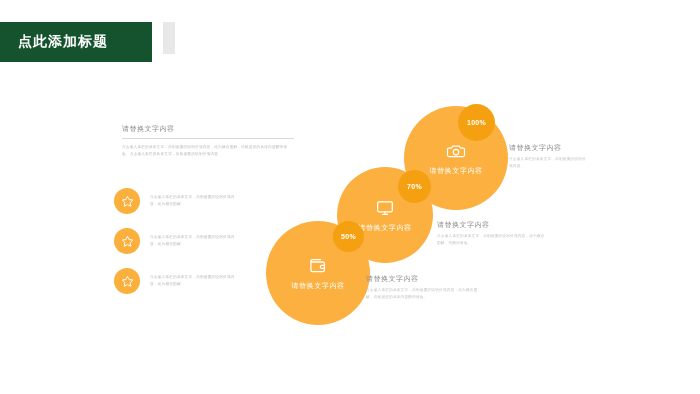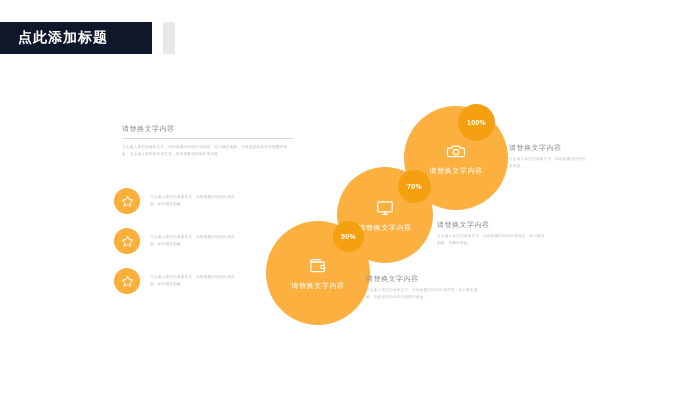--- a/index.html
+++ b/index.html
@@ -8,22 +8,22 @@
     background:#ffffff;
     font-family:"Liberation Sans","DejaVu Sans",sans-serif;
     overflow:hidden;
     position:relative;
   }
   .slide{position:absolute;inset:0;background:#fff;}
 
   
   .title-bar{
     position:absolute;left:0;top:22px;
-    width:152px;height:32px;
-    background:#0f172a;
+    width:152px;height:40px;
+    background:#14532d;
     display:flex;align-items:center;
   }
   .title-text{
     margin-left:18px;
     color:#ffffff;
     font-size:14px;
     font-weight:bold;
     letter-spacing:1px;
     white-space:nowrap;
   }

